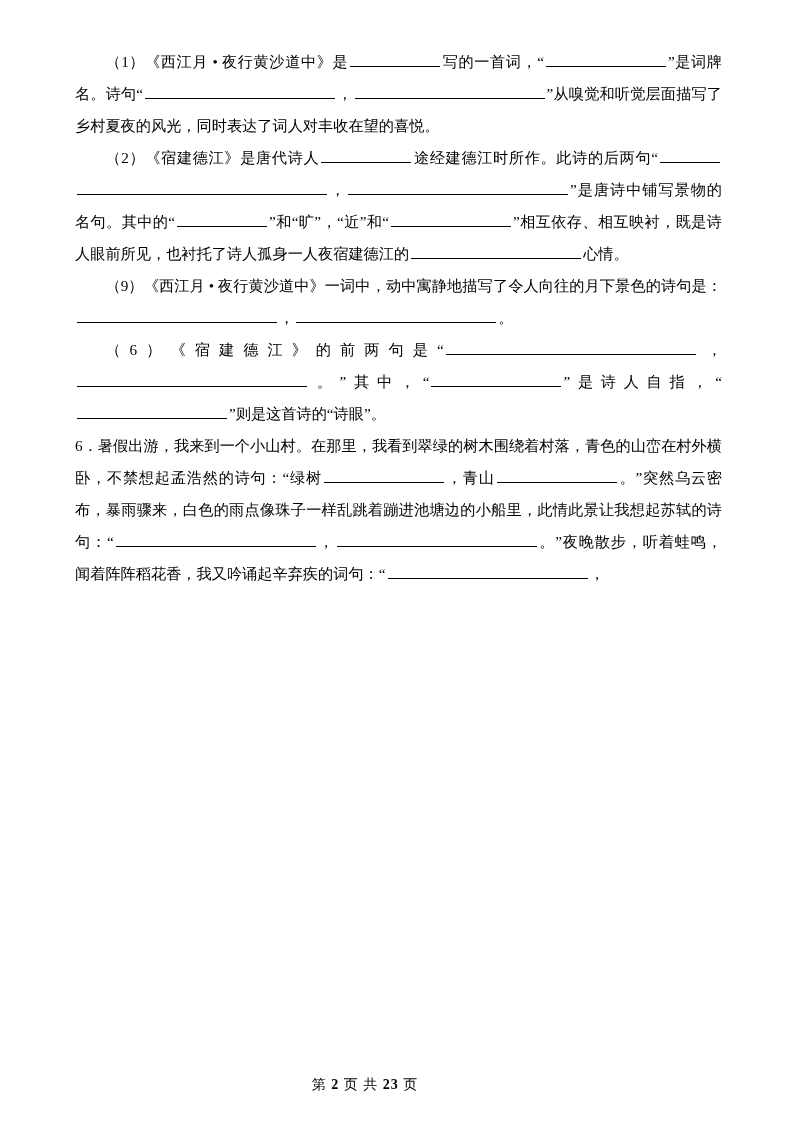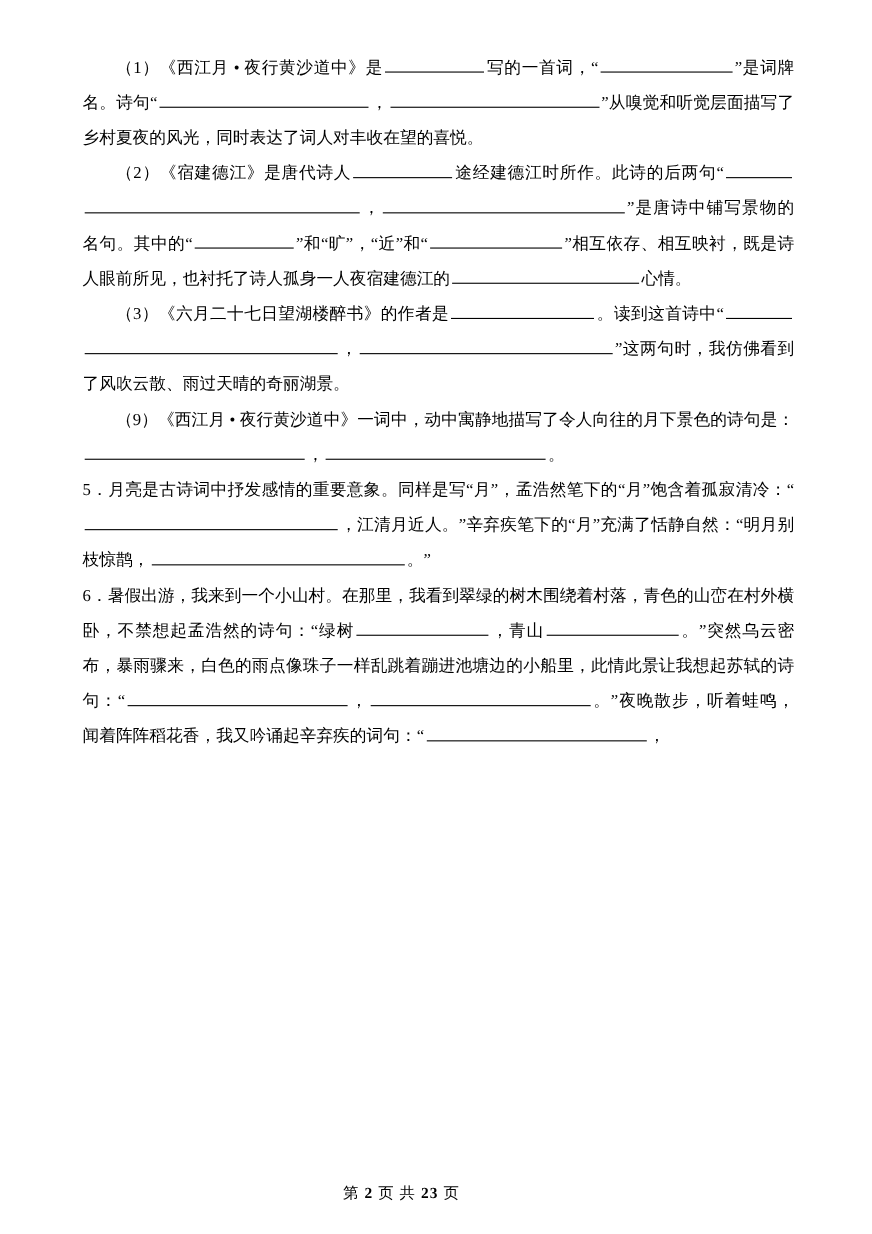--- a/index.html
+++ b/index.html
@@ -72,23 +72,22 @@
     display: inline-block;
   }
 </style>
 </head>
 <body>
 
 <div class="page">
   <div class="content" id="content">
       <div class="para"><span>（1）《西江月 • 夜行黄沙道中》是</span><span class="blank b90"></span><span>写的一首词，“</span><span class="blank b120"></span><span>”是词牌名。诗句“</span><span class="blank b190"></span><span>，</span><span class="blank b190"></span><span>”从嗅觉和听觉层面描写了乡村夏夜的风光，同时表达了词人对丰收在望的喜悦。</span></div>
       <div class="para"><span>（2）《宿建德江》是唐代诗人</span><span class="blank b90"></span><span>途经建德江时所作。此诗的后两句“</span><span class="blank b60"></span><span>　</span><span class="blank b250"></span><span>，</span><span class="blank b220"></span><span>”是唐诗中铺写景物的名句。其中的“</span><span class="blank b90"></span><span>”和“旷”，“近”和“</span><span class="blank b120"></span><span>”相互依存、相互映衬，既是诗人眼前所见，也衬托了诗人孤身一人夜宿建德江的</span><span class="blank b170"></span><span>心情。</span></div>
-      <div class="para"><span>（3）《六月二十七日望湖楼醉书》的作者是</span><span class="blank b130"></span><span>。读到这首诗中“</span><span class="blank b60"></span><span>　</span><span class="blank b230"></span><span>，</span><span class="blank b230"></span><span>”这两句时，我仿佛看到了风吹云散、雨过天晴的奇丽湖景。</span></div>
       <div class="para"><span>（9）《西江月 • 夜行黄沙道中》一词中，动中寓静地描写了令人向往的月下景色的诗句是：</span><span class="blank b200"></span><span>，</span><span class="blank b200"></span><span>。</span></div>
-      <div class="para noindent"><span>5．月亮是古诗词中抒发感情的重要意象。同样是写“月”，孟浩然笔下的“月”饱含着孤寂清冷：“</span><span class="blank b230"></span><span>，江清月近人。”辛弃疾笔下的“月”充满了恬静自然：“明月别枝惊鹊，</span><span class="blank b230"></span><span>。”</span></div>
+      <div class="para"><span>（6）《宿建德江》的前两句是“</span><span class="blank b250"></span><span>，</span><span class="blank b230"></span><span>。”其中，“</span><span class="blank b130"></span><span>”是诗人自指，“</span><span class="blank b150"></span><span>”则是这首诗的“诗眼”。</span></div>
       <div class="para noindent"><span>6．暑假出游，我来到一个小山村。在那里，我看到翠绿的树木围绕着村落，青色的山峦在村外横卧，不禁想起孟浩然的诗句：“绿树</span><span class="blank b120"></span><span>，青山</span><span class="blank b120"></span><span>。”突然乌云密布，暴雨骤来，白色的雨点像珠子一样乱跳着蹦进池塘边的小船里，此情此景让我想起苏轼的诗句：“</span><span class="blank b200"></span><span>，</span><span class="blank b200"></span><span>。”夜晚散步，听着蛙鸣，闻着阵阵稻花香，我又吟诵起辛弃疾的词句：“</span><span class="blank b200"></span><span>，</span></div>
     </div>
   <div class="footer">
     <span class="footer-inner">
       <span>第</span>
       <span class="pagenum">2</span>
       <span>页  共</span>
       <span class="pagenum">23</span>
       <span>页</span>
     </span>

